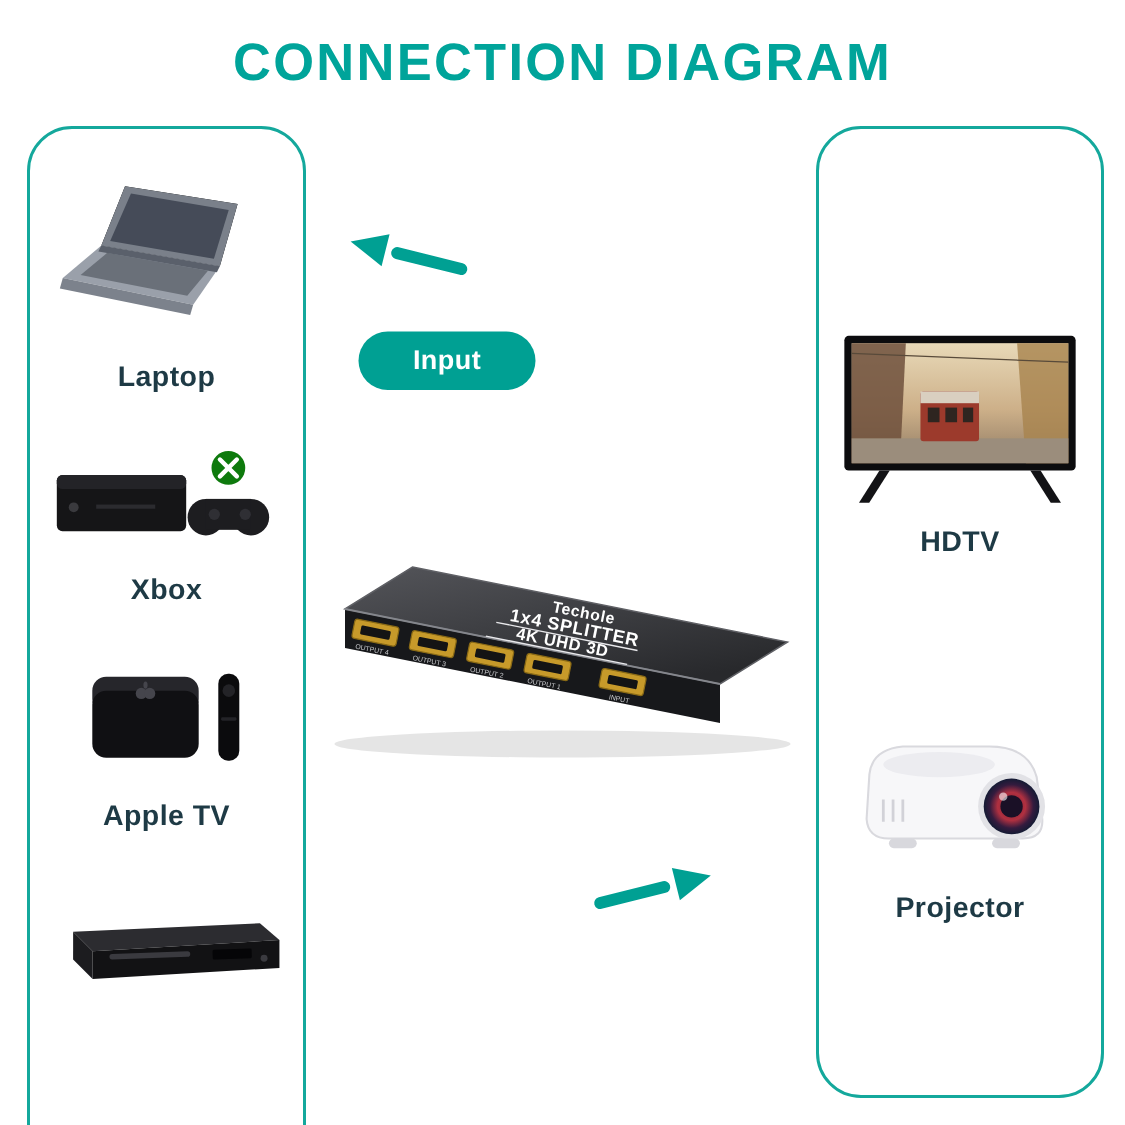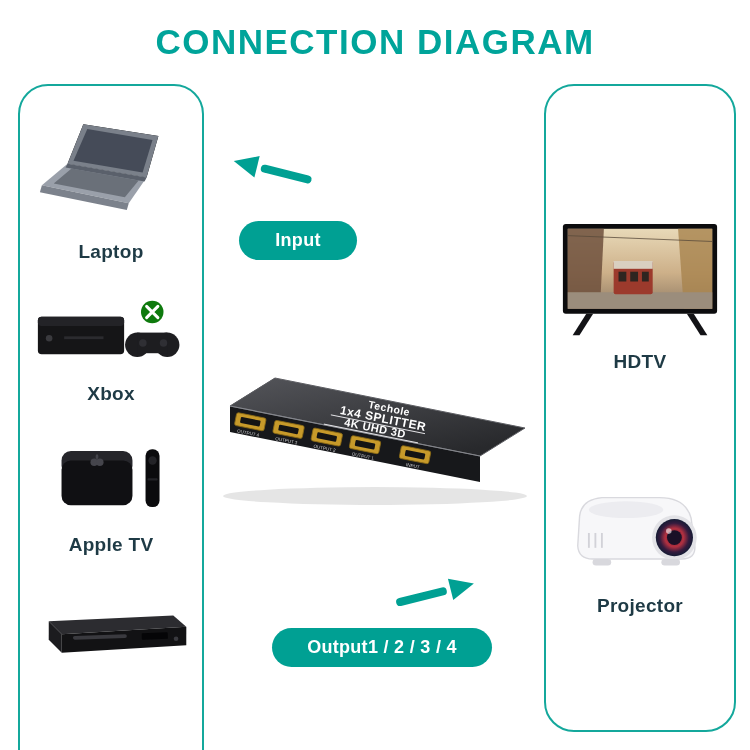--- a/index.html
+++ b/index.html
@@ -219,15 +219,14 @@
       </g>
     </g>
   </svg>
 
   <svg class="arrow arrow-output" width="95" height="55" viewBox="0 0 95 55">
     <g transform="translate(8,34) rotate(-14 0 10)" fill="#00a093">
       <rect x="0" y="7" width="52" height="8" rx="4"></rect>
       <polygon points="56,0 56,22 80,11"></polygon>
     </g>
   </svg>
-  <div class="pill pill-output">Output1 / 2 / 3 / 4</div>
 
 </div>
 
 </body></html>

